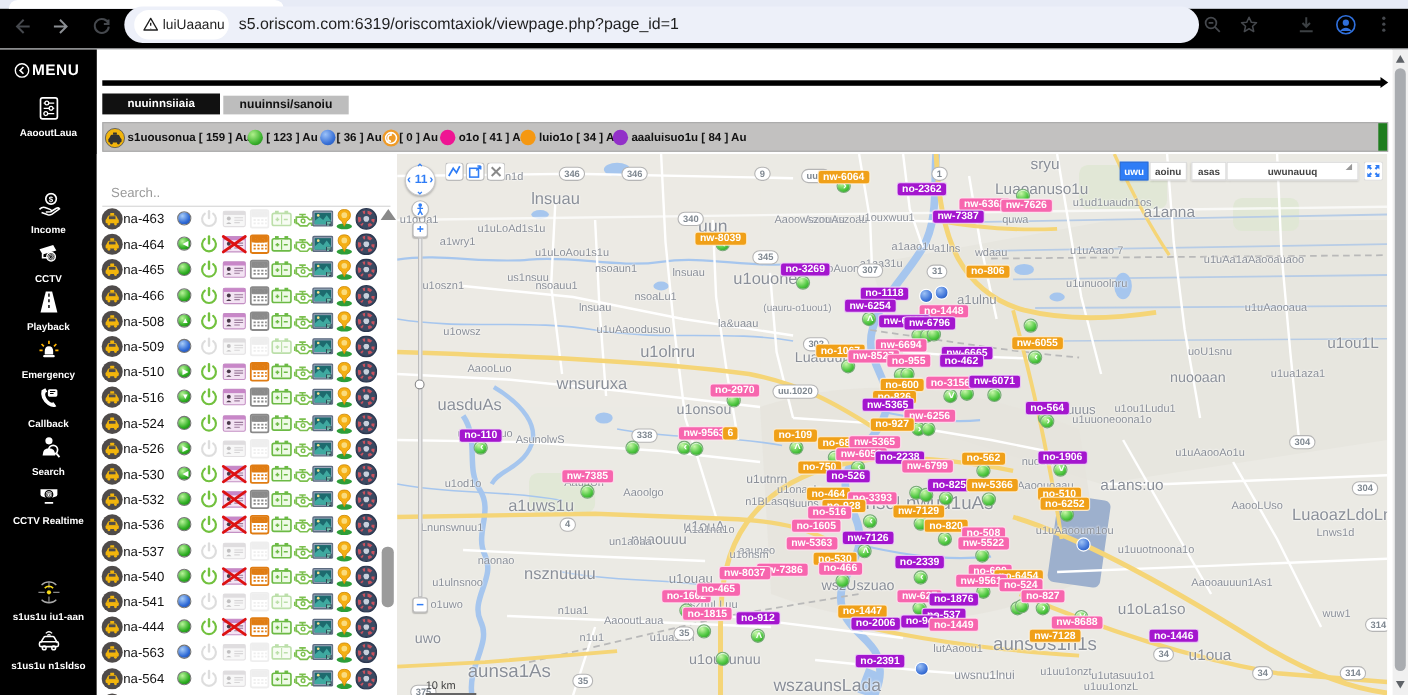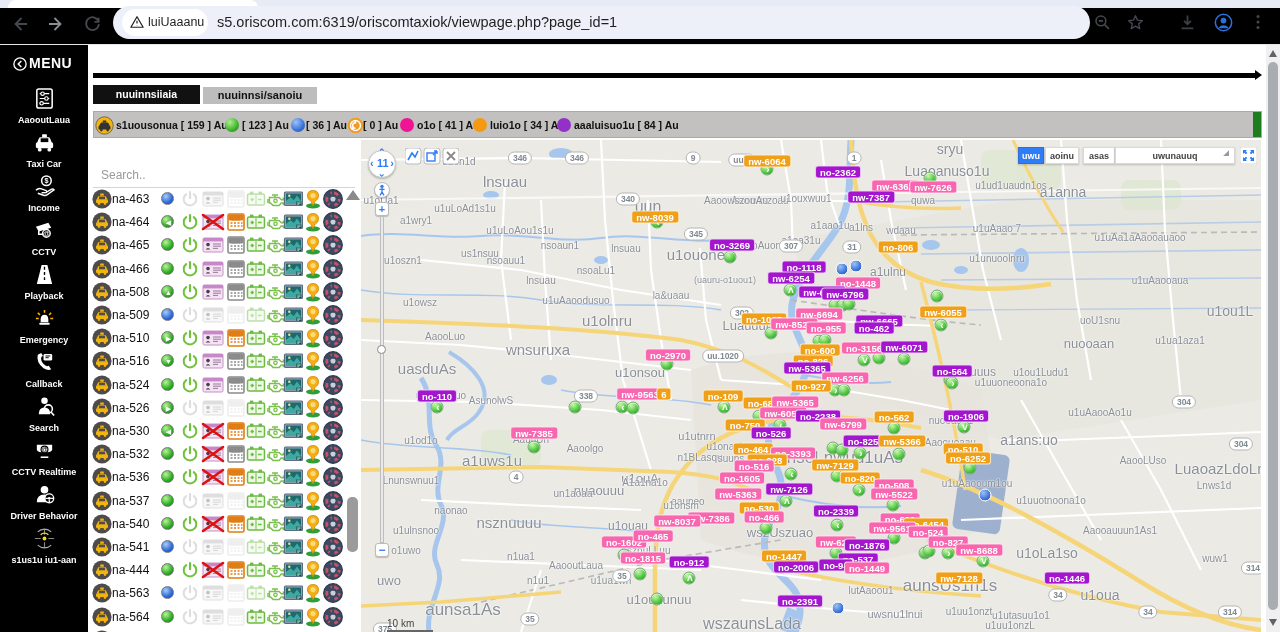--- a/index.html
+++ b/index.html
@@ -167,28 +167,20 @@
             <circle cx="8" cy="8" r="7" fill="none" stroke="#fff" stroke-width="1.5"></circle>
             <path d="M9.5 4.5 L6 8 l3.5 3.5" stroke="#fff" stroke-width="1.7" fill="none"></path>
           </svg>MENU</div>
 <div class="sbitem" style="top:42px"><svg width="23" height="23" viewBox="0 0 24 24">
             <rect x="4" y="2" width="16" height="20" rx="2" fill="none" stroke="#fff" stroke-width="1.6"></rect>
             <path d="M7 7h10M7 12h10M7 17h10" stroke="#fff" stroke-width="1.3"></path>
             <circle cx="10" cy="7" r="1.8" fill="#000" stroke="#fff" stroke-width="1.2"></circle>
             <circle cx="14" cy="12" r="1.8" fill="#000" stroke="#fff" stroke-width="1.2"></circle>
             <circle cx="9" cy="17" r="1.8" fill="#000" stroke="#fff" stroke-width="1.2"></circle>
           </svg><div class="sblab">AaooutLaua</div></div>
-<div class="sbitem" style="top:86px"><svg width="23" height="23" viewBox="0 0 24 24">
-            <path d="M4 13 L6 8 q.5-1.5 2-1.5 h8 q1.5 0 2 1.5 L20 13 Z" fill="#fff"></path>
-            <rect x="3" y="12" width="18" height="6" rx="1.5" fill="#fff"></rect>
-            <rect x="9.5" y="3.5" width="5" height="3" rx="0.5" fill="#fff"></rect>
-            <circle cx="7" cy="19.5" r="2" fill="#fff"></circle>
-            <circle cx="17" cy="19.5" r="2" fill="#fff"></circle>
-            <rect x="8" y="7.6" width="8" height="4" fill="#000"></rect>
-          </svg><div class="sblab">Taxi Car</div></div>
 <div class="sbitem" style="top:130px"><svg width="23" height="23" viewBox="0 0 24 24">
             <circle cx="14" cy="6" r="5" fill="none" stroke="#fff" stroke-width="1.6"></circle>
             <text x="14" y="8.6" font-size="7.5" fill="#fff" text-anchor="middle" font-weight="bold">$</text>
             <path d="M3 16 q3-3 6-1.5 l4 1.5 q2 .8 1 2.2 l-5 .3 M14 18 l5-3 q2-1 3 .5 l-7 5 q-2 1.2-4 .6 L5 19" fill="none" stroke="#fff" stroke-width="1.5"></path>
           </svg><div class="sblab">Income</div></div>
 <div class="sbitem" style="top:174px"><svg width="23" height="23" viewBox="0 0 24 24">
             <path d="M3 8 l13-4 3 5-13 4z" fill="#fff"></path>
             <path d="M6 12 v4 h5" stroke="#fff" stroke-width="1.6" fill="none"></path>
             <circle cx="14" cy="15" r="4" fill="none" stroke="#fff" stroke-width="1.4"></circle>
             <text x="14" y="17.6" font-size="7" fill="#fff" text-anchor="middle" font-weight="bold">@</text>
@@ -212,33 +204,33 @@
             <path d="M5 4 q-2 8 6 14 q5 3 8 1 l-2.6-3.6 q-1.8 1-3.4-.3 q-4.5-3.3-4.6-7.4 q0-2 2-2.4 L8.6 2z" fill="#fff"></path>
             <rect x="11" y="3" width="9" height="7" rx="1.5" fill="#fff"></rect>
             <path d="M13 5.2 h5 M13 7 h3.4" stroke="#000" stroke-width="1"></path>
           </svg><div class="sblab">Callback</div></div>
 <div class="sbitem" style="top:394px"><svg width="23" height="23" viewBox="0 0 24 24">
             <path d="M4 6 h16 v5 q0 3-8 3 t-8-3z" fill="#fff"></path>
             <circle cx="12" cy="11" r="3.6" fill="none" stroke="#000" stroke-width="1.2"></circle>
             <text x="12" y="13.4" font-size="6.6" fill="#000" text-anchor="middle" font-weight="bold">@</text>
             <path d="M8 19 h8" stroke="#fff" stroke-width="1.6"></path>
           </svg><div class="sblab">CCTV Realtime</div></div>
-<div class="sbitem" style="top:438px"><svg width="23" height="23" viewBox="0 0 24 24">
-            <circle cx="12" cy="7" r="4" fill="#fff"></circle>
-            <path d="M4 20 q0-8 8-8 t8 8z" fill="#fff"></path>
-            <circle cx="17" cy="16" r="4.6" fill="#000" stroke="#fff" stroke-width="1.4"></circle>
-            <circle cx="17" cy="16" r="1.5" fill="#fff"></circle>
-            <path d="M13 16 h2.6 M18.4 16 h2.6 M17 17.4 v2.6" stroke="#fff" stroke-width="1.3"></path>
-          </svg><div class="sblab">Driver Behavior</div></div>
 <div class="sbitem" style="top:482px"><svg width="23" height="23" viewBox="0 0 24 24">
             <circle cx="12" cy="12" r="2" fill="#f7d917"></circle>
             <path d="M12 2 v6 M12 16 v6 M2 12 h6 M16 12 h6" stroke="#888" stroke-width="1.2"></path>
             <path d="M5 5 a10 10 0 0 1 14 0 M5 19 a10 10 0 0 0 14 0" stroke="#aaa" stroke-width="1.2" fill="none"></path>
             <path d="M8 8 a5.6 5.6 0 0 1 8 0" stroke="#f7d917" stroke-width="1.4" fill="none"></path>
           </svg><div class="sblab">s1us1u iu1-aan</div></div>
+<div class="sbitem" style="top:526px"><svg width="23" height="23" viewBox="0 0 24 24">
+            <path d="M4 14 l3-5 q.5-1 1.6-1 h7 q1 0 1.6 1 l2.8 5" fill="none" stroke="#fff" stroke-width="1.5"></path>
+            <rect x="3" y="13" width="18" height="4.6" rx="1.6" fill="none" stroke="#fff" stroke-width="1.5"></rect>
+            <circle cx="7.5" cy="18.8" r="1.8" fill="none" stroke="#fff" stroke-width="1.4"></circle>
+            <circle cx="16.5" cy="18.8" r="1.8" fill="none" stroke="#fff" stroke-width="1.4"></circle>
+            <path d="M9 5 q3-3 6 0 M10.5 7 q1.5-1.5 3 0" stroke="#fff" stroke-width="1.2" fill="none"></path>
+          </svg><div class="sblab">s1us1u n1sldso</div></div>
 </div>
 
 <div id="blackline"></div>
 <div class="tab1">nuuinnsiiaia</div>
       <div class="tab2">nuuinnsi/sanoiu</div>
 <div id="statusbar">
         <svg class="abs" style="left:1px;top:4px" width="19" height="19" viewBox="0 0 24 24">
           <circle cx="12" cy="12" r="11" fill="#f2b50d" stroke="#555" stroke-width="1"></circle>
           <path d="M5 13 l2-4 q.4-.9 1.4-.9 h7.2 q1 0 1.4.9 l2 4z" fill="#333"></path>
           <rect x="4.4" y="12.6" width="15.2" height="4.4" rx="1.2" fill="#333"></rect>
@@ -1362,21 +1354,21 @@
 <div class="chip ck" style="left:539px;top:379px">no-600</div>
 <div class="chip co" style="left:565px;top:384px">no-6454</div>
 <div class="chip ck" style="left:531px;top:388px">nw-9561</div>
 <div class="chip ck" style="left:567px;top:392px">no-524</div>
 <div class="chip ck" style="left:316px;top:381px">nw-8037</div>
 <div class="chip ck" style="left:263px;top:402px">no-1602</div>
 <div class="chip ck" style="left:292px;top:396px">no-465</div>
 <div class="chip ck" style="left:475px;top:402px">nw-627</div>
 <div class="chip cp" style="left:506px;top:405px">no-1876</div>
 <div class="chip ck" style="left:587px;top:402px">no-827</div>
-<div class="chip ck" style="left:618px;top:410px">nw-8688</div>
+<div class="chip ck" style="left:618px;top:426px">nw-8688</div>
 <div class="chip ck" style="left:282px;top:418px">no-1815</div>
 <div class="chip cp" style="left:328px;top:422px">no-912</div>
 <div class="chip co" style="left:423px;top:416px">no-1447</div>
 <div class="chip cp" style="left:497px;top:419px">no-537</div>
 <div class="chip cp" style="left:475px;top:425px">no-94</div>
 <div class="chip cp" style="left:435px;top:427px">no-2006</div>
 <div class="chip ck" style="left:506px;top:428px">no-1449</div>
 <div class="chip co" style="left:598px;top:438px">nw-7128</div>
 <div class="chip cp" style="left:706px;top:438px">no-1446</div>
 <div class="chip cp" style="left:439px;top:461px">no-2391</div>

